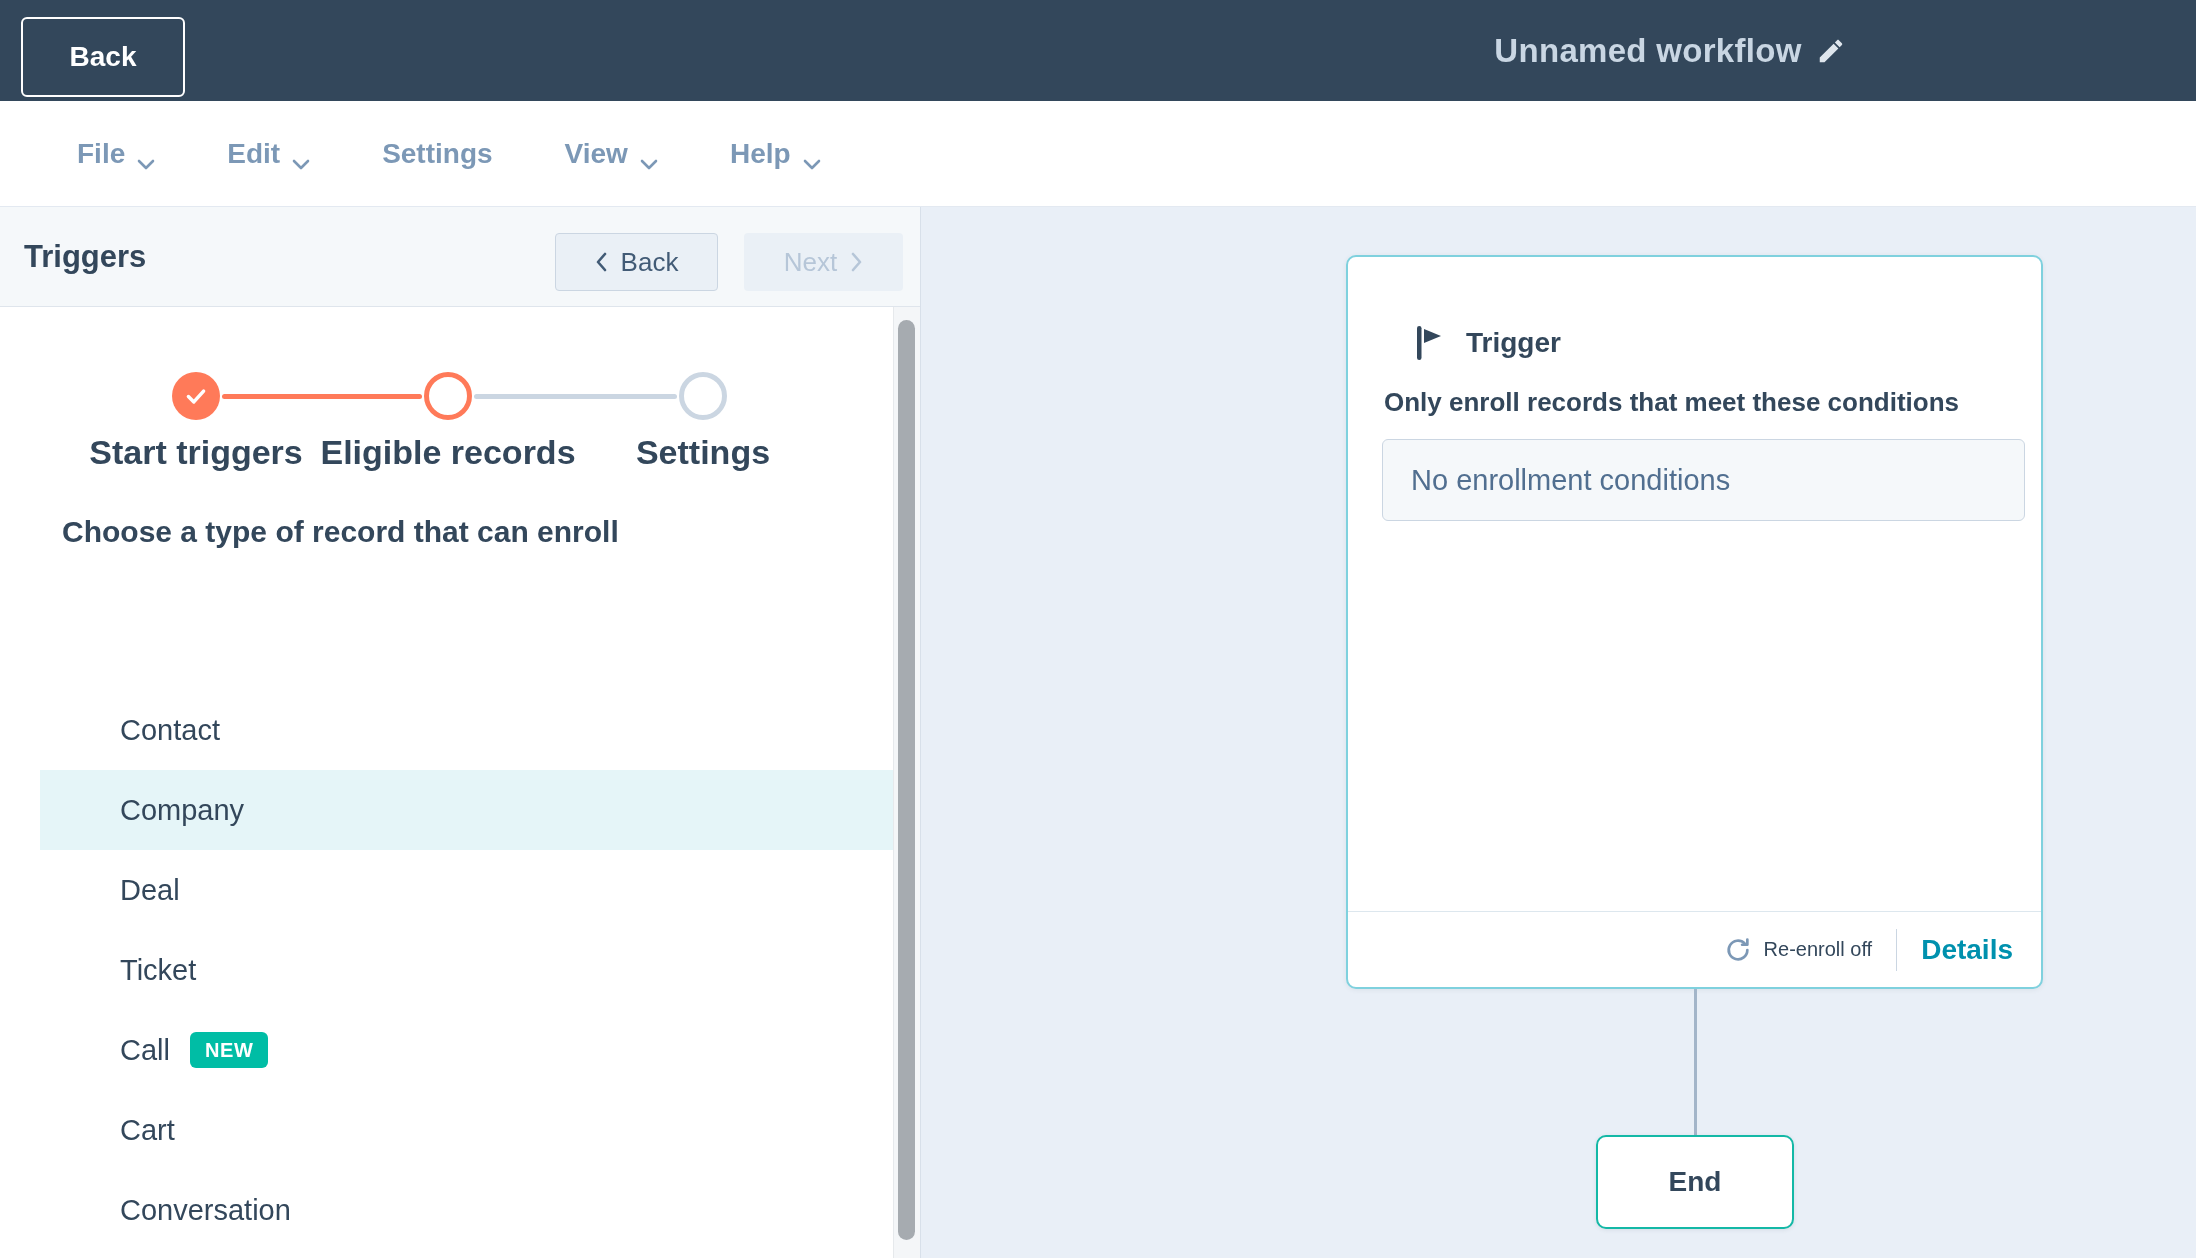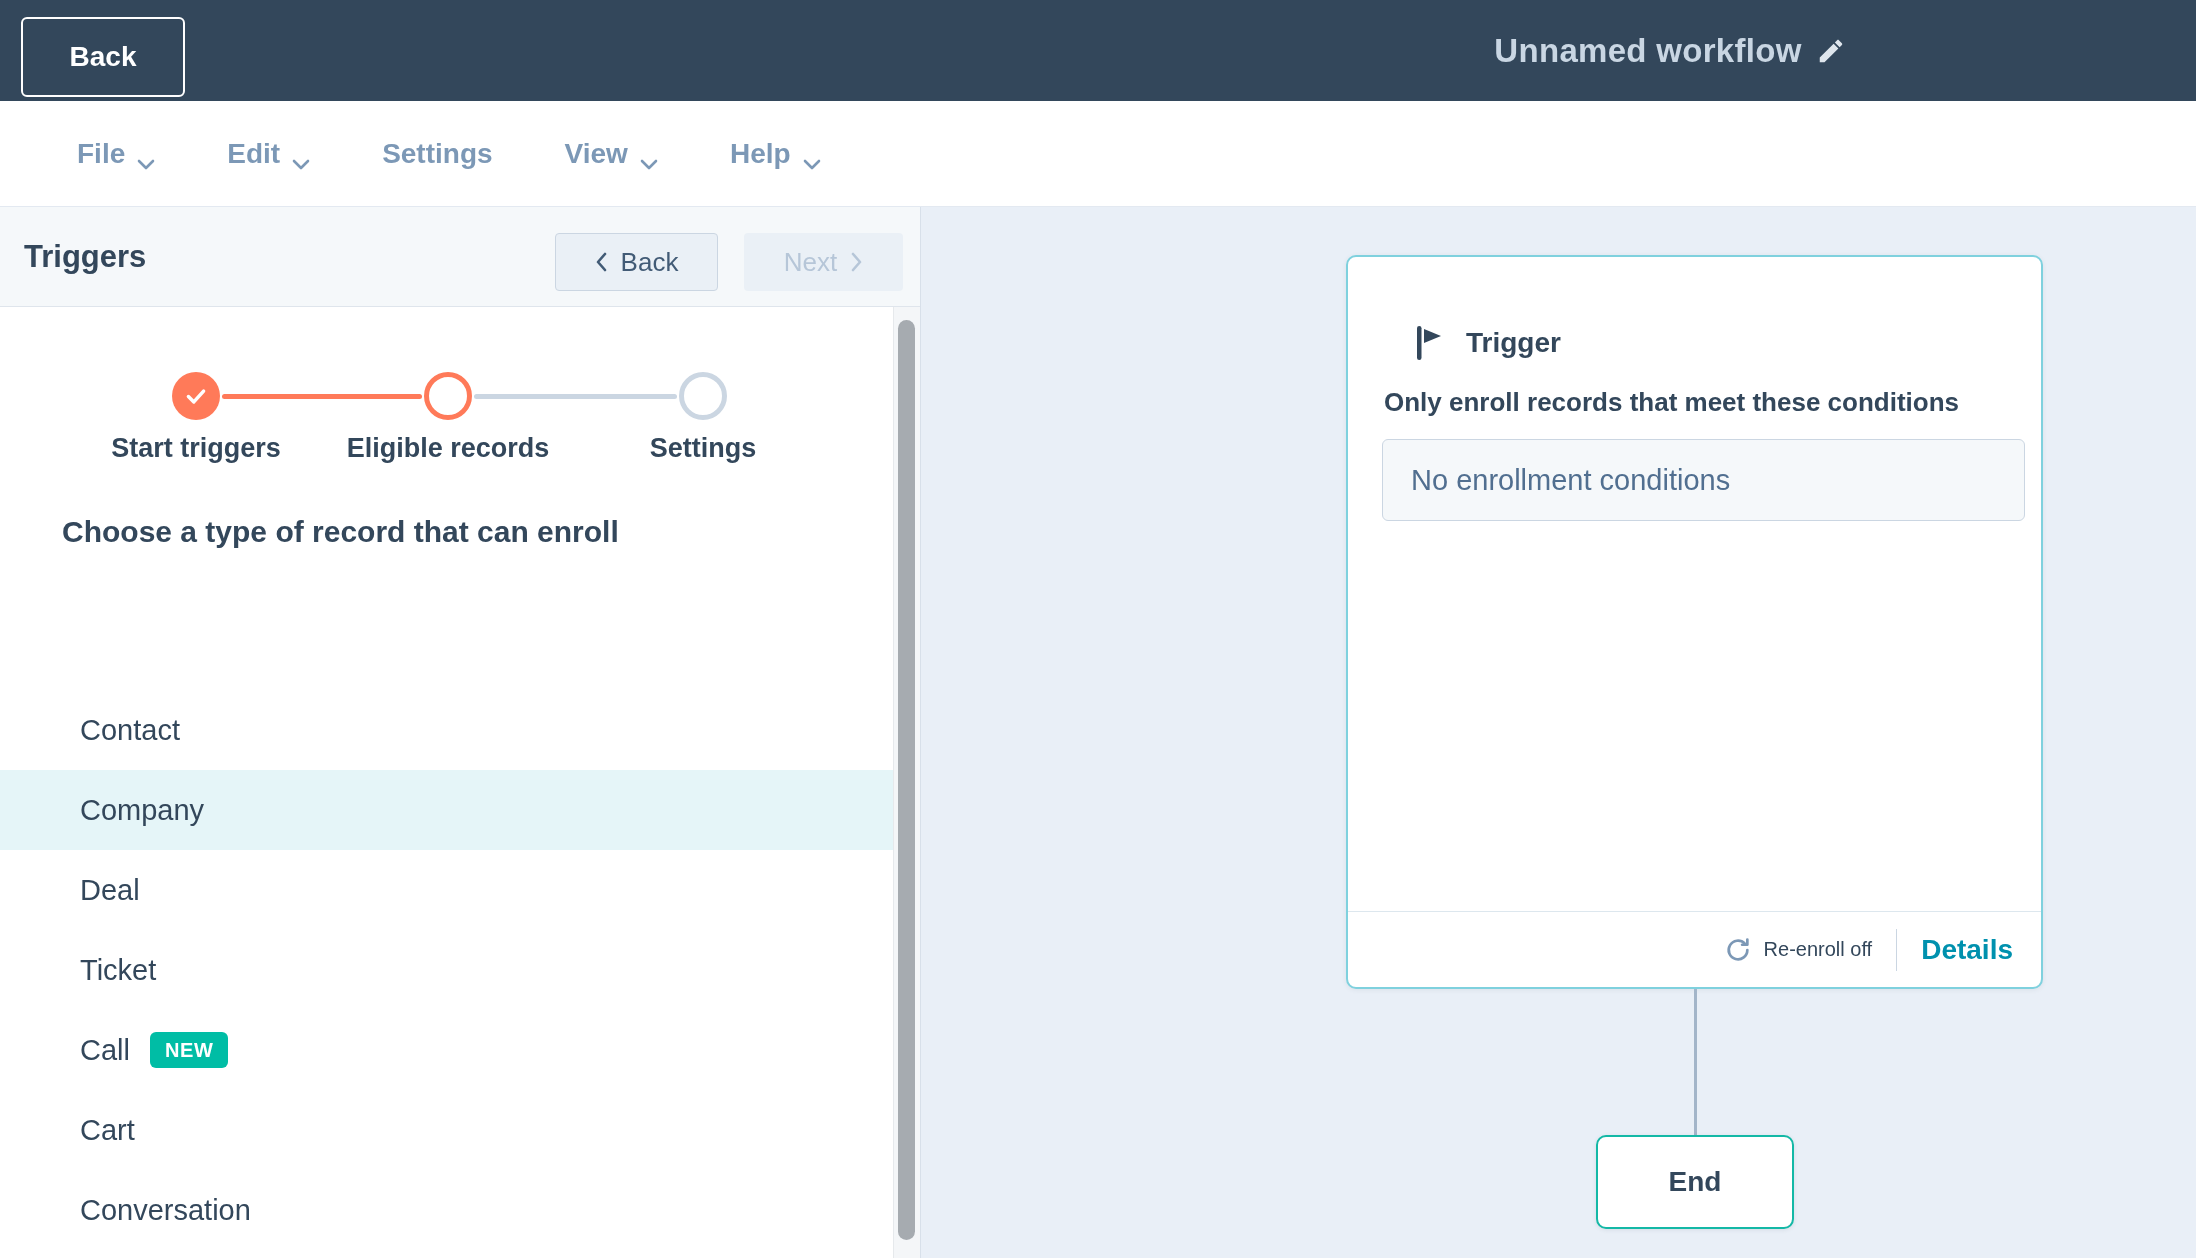--- a/index.html
+++ b/index.html
@@ -41,37 +41,37 @@
 
   
   .step-circle { position:absolute; width:48px; height:48px; border-radius:50%; top:165px; }
   .sc1 { left:172px; background:#ff7a59; display:flex; align-items:center; justify-content:center; }
   .sc2 { left:424px; background:#ffffff; border:5px solid #ff7a59; }
   .sc3 { left:679px; background:#ffffff; border:5px solid #cbd6e2; }
   .step-line { position:absolute; top:187px; height:5px; border-radius:3px; }
   .sl1 { left:222px; width:200px; background:#ff7a59; }
   .sl2 { left:474px; width:203px; background:#cbd6e2; }
   .step-label { position:absolute; top:226px; width:260px; text-align:center;
-                color:#33475b; font-size:27px; font-weight:bold; }
+                color:#33475b; font-size:34px; font-weight:bold; }
   .stl1 { left:66px; }  .stl2 { left:318px; }  .stl3 { left:573px; }
 
   .panel-heading { position:absolute; left:62px; top:308px; color:#33475b;
                    font-size:30px; font-weight:bold; }
   .search-wrap { position:absolute; left:62px; top:377px; width:764px; height:70px;
                  background:#ffffff; border:3px solid #00a4bd; border-radius:5px;
                  display:flex; align-items:center; }
   .search-wrap input { flex:1; border:none; outline:none; background:transparent;
                        font-size:30px; color:#33475b; padding-left:30px;
                        font-family:"Liberation Sans", sans-serif; }
   .search-wrap input::placeholder { color:#7c98b6; opacity:1; }
   .search-icon { width:32px; height:32px; margin-right:28px; flex:0 0 auto; }
 
   .record-list { position:absolute; left:0; top:483px; width:893px; }
   .record-row { height:80px; display:flex; align-items:center; padding-left:80px;
-                font-size:29px; color:#33475b; cursor:pointer; }
+                font-size:29px; color:#33475b; cursor:pointer;margin-left:40px; }
   .record-row.selected { background:#e5f5f8; }
   .new-badge { margin-left:20px; background:#00bda5; color:#ffffff; font-size:20px;
                font-weight:bold; letter-spacing:.6px; border-radius:6px; padding:8px 15px;
                line-height:1; display:inline-block; }
 
   
   .scroll-track { position:absolute; left:893px; top:100px; width:27px; height:951px;
                   background:#f4f6f8; border-left:1px solid #e6e9ec; }
   .scroll-thumb { position:absolute; left:4px; top:13px; width:17px; height:920px;
                   background:#a6abb0; border-radius:9px; cursor:pointer; }

